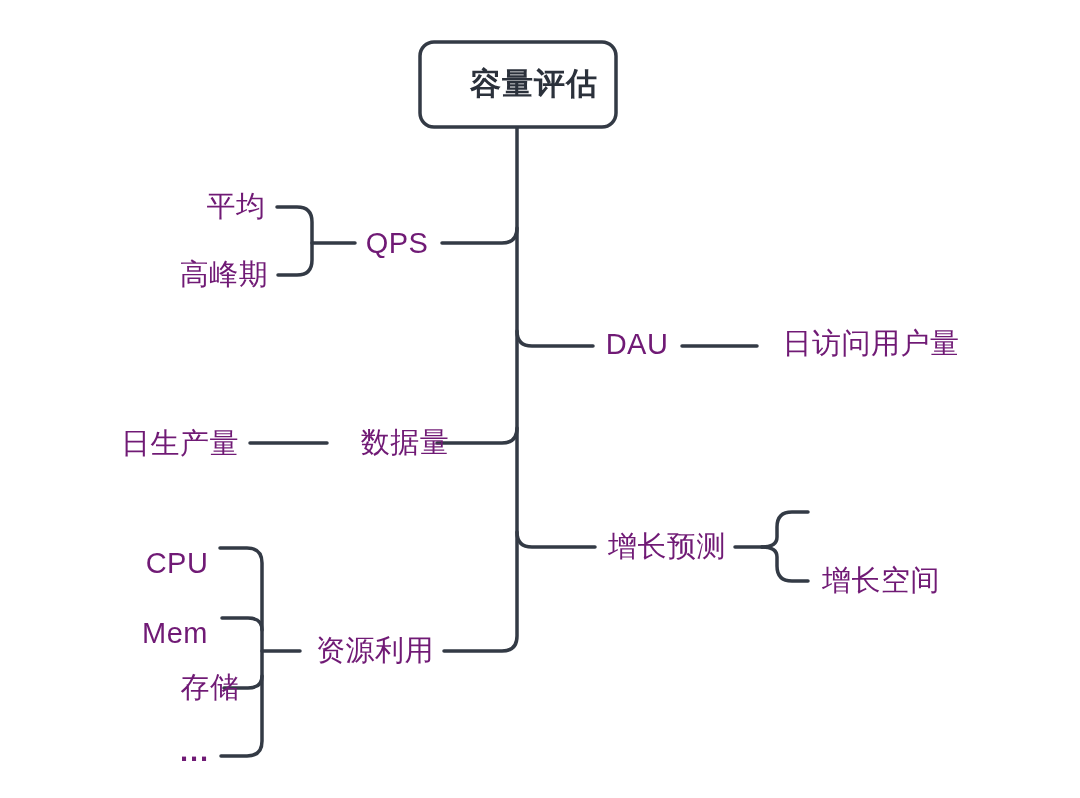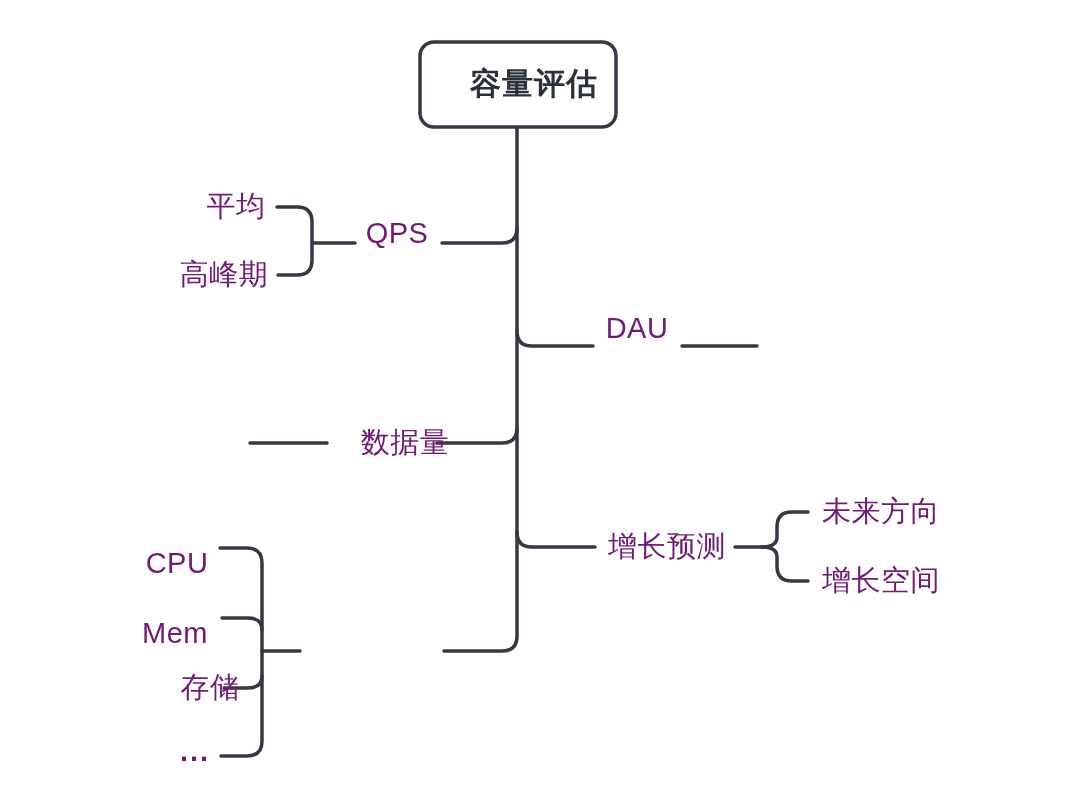--- a/index.html
+++ b/index.html
@@ -88,30 +88,32 @@
     <path d="M 762 547 Q 777 547 777 557 V 566 Q 777 581 792 581 H 808" stroke="#333a45"></path>
 
     <path d="M 262 651 H 300" stroke="#333a45"></path>
     <path d="M 220 548 H 247 Q 262 548 262 563 V 741 Q 262 756 247 756 H 221" stroke="#333a45"></path>
     <path d="M 222 618 H 248 Q 262 618 262 630" stroke="#333a45"></path>
     <path d="M 224 688 H 248 Q 262 688 262 676" stroke="#333a45"></path>
   </svg>
 
   <div class="root-node">容量评估</div>
 
-  <div class="label" style="left:397px; top:234px;">QPS</div>
+  <div class="label" style="left:397px; top:244px;">QPS</div>
   <div class="label" style="left:236px; top:207px;">平均</div>
   <div class="label" style="left:224px; top:275px;text-align:right;">高峰期</div>
 
-  <div class="label" style="left:637px; top:329px;">DAU</div>
+  <div class="label" style="left:637px; top:345px;">DAU</div>
+  <div class="label" style="left:871px; top:344px;">日访问用户量</div>
 
   <div class="label" style="left:381px; top:443px;margin-left:24px;">数据量</div>
+  <div class="label" style="left:180px; top:444px;">日生产量</div>
 
   <div class="label" style="left:667px; top:547px;">增长预测</div>
-  <div class="label" style="left:881px; top:512px;">未来方向</div>
   <div class="label" style="left:881px; top:581px;text-align:center;">增长空间</div>
 
+  <div class="label" style="left:375px; top:651px;">资源利用</div>
   <div class="label" style="left:177px; top:564px;">CPU</div>
   <div class="label" style="left:175px; top:634px;">Mem</div>
   <div class="label" style="left:181px; top:688px;margin-left:29px;">存储</div>
   <div class="label dots" style="left:195px; top:752px;">...</div>
 
 </div>
 
 </body></html>

